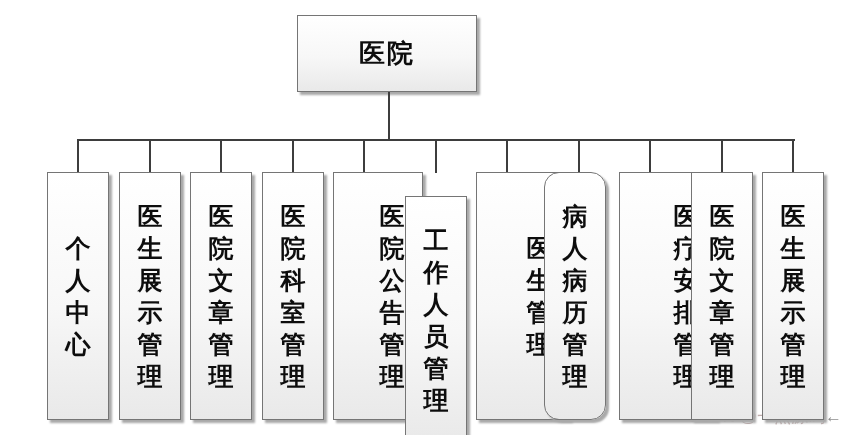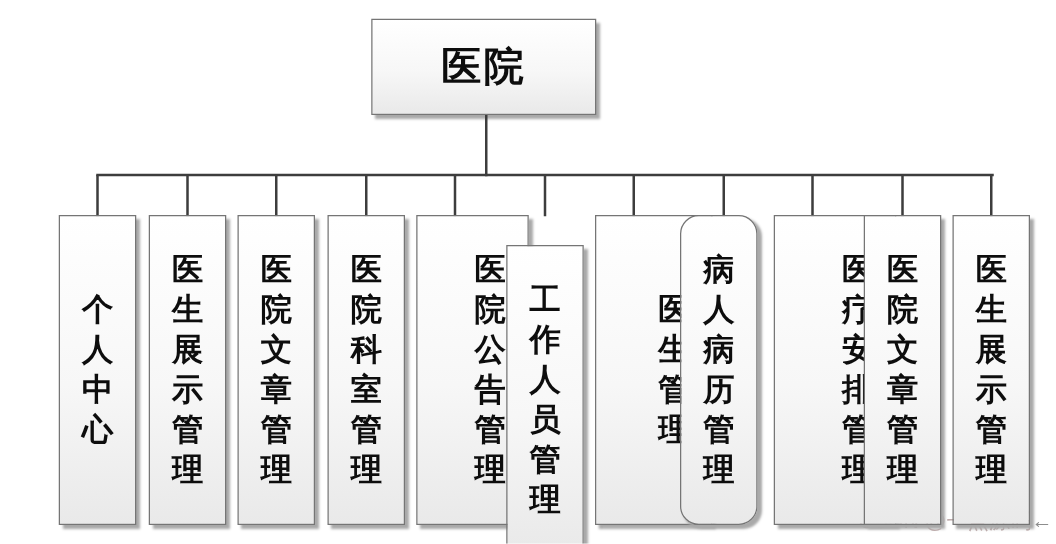--- a/index.html
+++ b/index.html
@@ -17,21 +17,21 @@
   .node{
     position:absolute;
     border:1px solid #757575;
     background:linear-gradient(to bottom,#ffffff 0%,#f7f7f7 55%,#e9e9e9 100%);
     box-shadow:3px 3px 2px #a9a9a9;
     display:flex;align-items:center;justify-content:center;
     color:#0d0d0d;
   }
   .root{
     left:297px;top:15px;width:178px;height:75px;
-    font-size:32px;font-weight:bold;letter-spacing:2px;
+    font-size:26px;font-weight:bold;letter-spacing:2px;
   }
   .child{top:172px;width:60px;height:246px;}
   .vtext{
     display:block;width:1.08em;margin:auto;
     font-size:25px;font-weight:bold;line-height:32px;
     text-align:center;word-break:break-all;white-space:normal;
   }
   .watermark{
     position:absolute;right:3px;top:407px;
     font-size:17px;line-height:20px;

